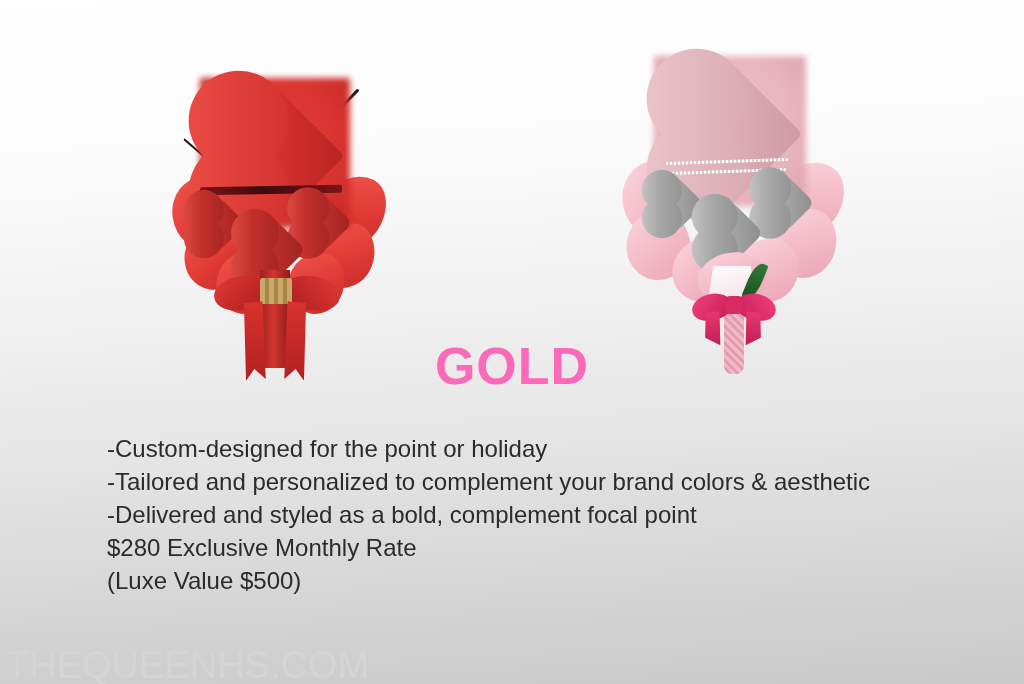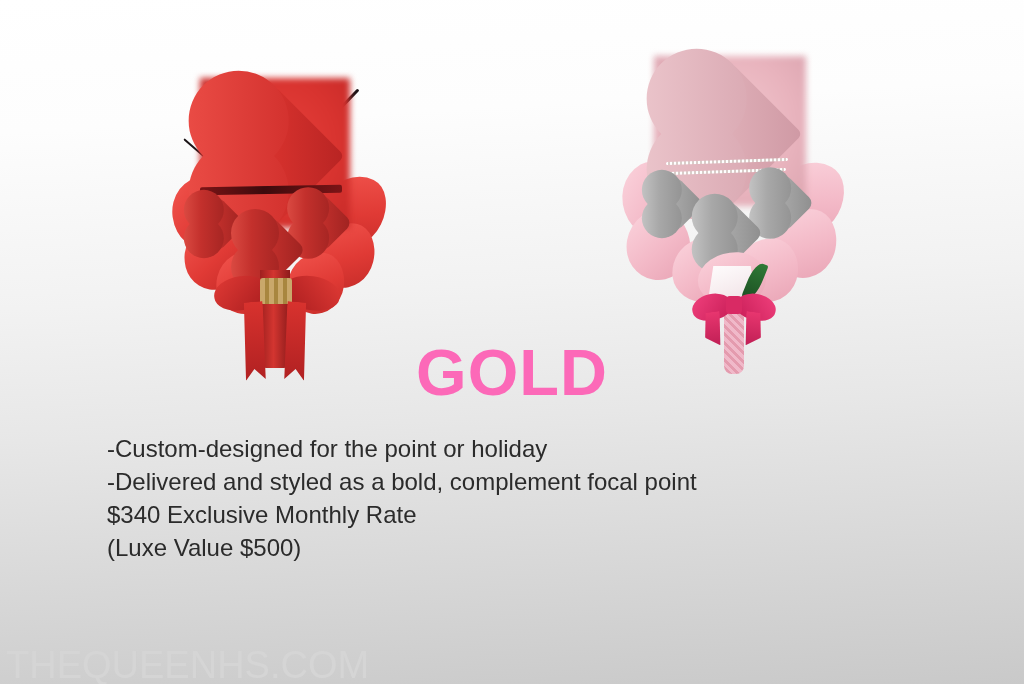--- a/index.html
+++ b/index.html
@@ -73,21 +73,21 @@
   }
   .pearl {
     position:absolute; height:3px; border-radius:2px;
     background:repeating-linear-gradient(90deg,#ffffff 0 2px,#d9cdc9 2px 4px);
   }
 
   
   #title {
     position:absolute; left:0; top:340px; width:1024px;
     text-align:center;
-    font-size:65px; font-weight:bold; letter-spacing:1px;
+    font-size:52px; font-weight:bold; letter-spacing:1px;
     line-height:1;
   }
   #bullets {
     position:absolute; left:107px; top:432px; width:860px;
   }
   .bullet-line {
     font-size:24px;
     line-height:33px;
     white-space:nowrap;
   }
@@ -200,20 +200,21 @@
     <div class="bow-lobe" style="left:116px; top:240px; width:40px; height:26px; background:linear-gradient(225deg,#f0407c,#c81d57); transform:rotate(12deg);"></div>
     <div class="bow-knot" style="left:106px; top:242px; width:16px; height:18px; background:#d92a64; border-radius:4px;"></div>
     <div class="bow-tail" style="left:84px; top:258px; width:18px; height:34px; background:linear-gradient(180deg,#e8366f,#c01f55); clip-path:polygon(22% 0,100% 0,78% 100%,0 72%); transform:rotate(-8deg);"></div>
     <div class="bow-tail" style="left:124px; top:258px; width:18px; height:34px; background:linear-gradient(180deg,#e8366f,#c01f55); clip-path:polygon(0 0,78% 0,100% 72%,22% 100%); transform:rotate(8deg);"></div>
   </div>
 
   <div id="title" style="color: rgb(252, 105, 184);">GOLD</div>
 
   <div id="bullets" style="color: rgb(43, 43, 43);">
     <div class="bullet-line">-Custom-designed for the point or holiday</div>
+    <div class="bullet-line">-Tailored and personalized to complement your brand colors &amp; aesthetic</div>
     <div class="bullet-line">-Delivered and styled as a bold, complement focal point</div>
-    <div class="bullet-line">$340 Exclusive Monthly Rate</div>
+    <div class="bullet-line">$280 Exclusive Monthly Rate</div>
     <div class="bullet-line">(Luxe Value $500)</div>
   </div>
 
   <div id="watermark" style="color: rgb(213, 213, 213);">THEQUEENHS.COM</div>
 
 </div>
 
 </body></html>

